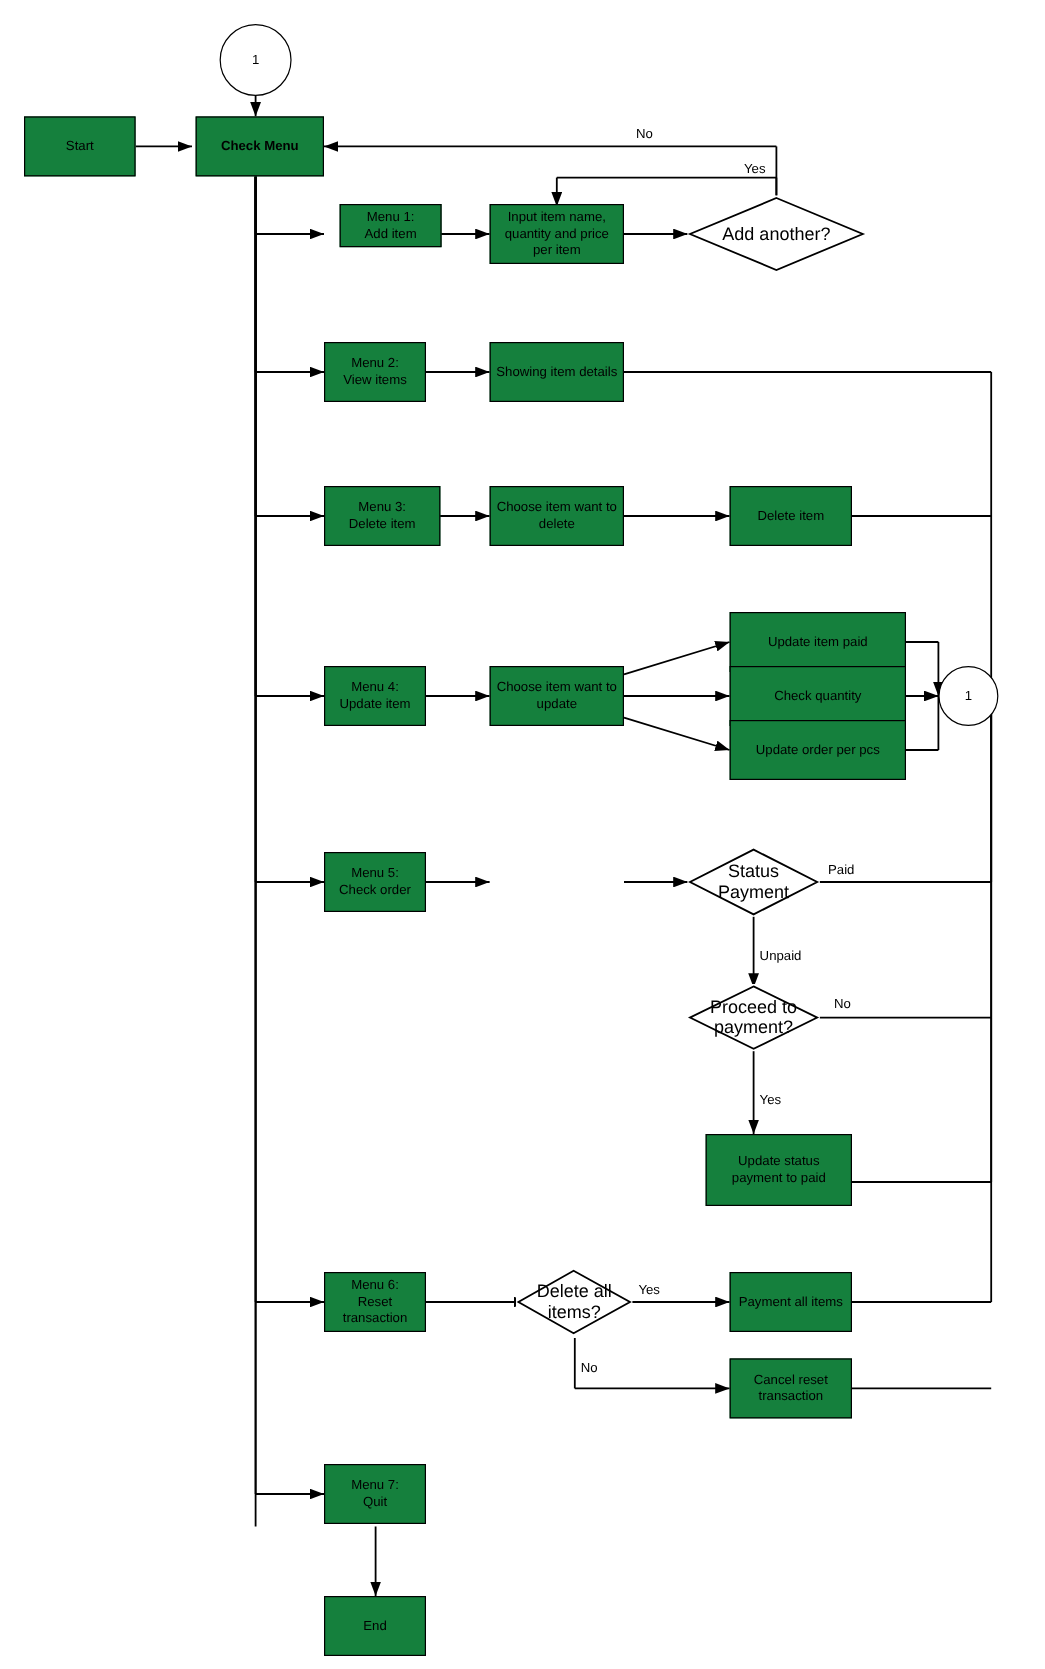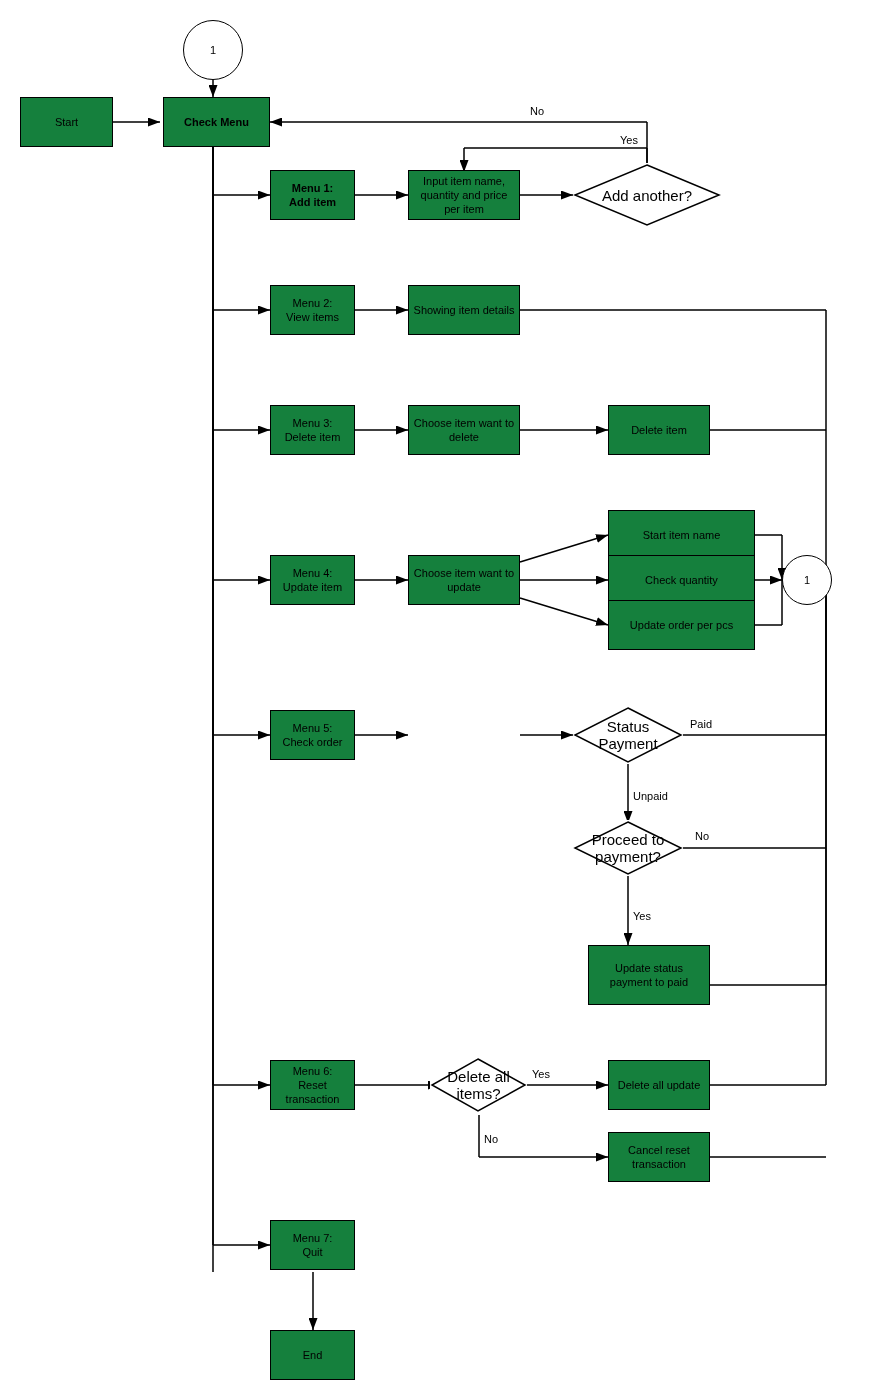--- a/index.html
+++ b/index.html
@@ -189,21 +189,21 @@
   </div>
 
   <div class="shape rect" style="left:20px; top:97px; width:93px; height:50px;">
     <span class="label">Start</span>
   </div>
 
   <div class="shape rect" style="left:163px; top:97px; width:107px; height:50px; font-weight:bold;">
     <span class="label" style="font-weight:bold;">Check Menu</span>
   </div>
 
-  <div class="shape rect" style="left:270px; top:170px; width:85px; height:50px;font-weight:bold;">
+  <div class="shape rect" style="left:283px; top:170px; width:85px; height:36px;">
     <span class="label">Menu 1:<br>Add item</span>
   </div>
 
   <div class="shape rect" style="left:408px; top:170px; width:112px; height:50px;">
     <span class="label">Input item name,<br>quantity and price<br>per item</span>
   </div>
 
   <div class="shape diamond" style="left:573px; top:163px; width:148px; height:64px;">
     <svg width="148" height="64" viewBox="0 0 148 64" style="position:absolute;top:0;left:0;">
       <polygon points="74,2 146,32 74,62 2,32" fill="white" stroke="black" stroke-width="1.5"></polygon>
@@ -212,42 +212,42 @@
   </div>
 
   <div class="shape rect" style="left:270px; top:285px; width:85px; height:50px;">
     <span class="label">Menu 2:<br>View items</span>
   </div>
 
   <div class="shape rect" style="left:408px; top:285px; width:112px; height:50px;">
     <span class="label">Showing item details</span>
   </div>
 
-  <div class="shape rect" style="left:270px; top:405px; width:85px; height:50px;">
+  <div class="shape rect" style="left:270px; top:405px; width:97px; height:50px;">
     <span class="label">Menu 3:<br>Delete item</span>
   </div>
 
   <div class="shape rect" style="left:408px; top:405px; width:112px; height:50px;">
     <span class="label">Choose item want to<br>delete</span>
   </div>
 
   <div class="shape rect" style="left:608px; top:405px; width:102px; height:50px;">
     <span class="label">Delete item</span>
   </div>
 
   <div class="shape rect" style="left:270px; top:555px; width:85px; height:50px;">
     <span class="label">Menu 4:<br>Update item</span>
   </div>
 
   <div class="shape rect" style="left:408px; top:555px; width:112px; height:50px;">
     <span class="label">Choose item want to<br>update</span>
   </div>
 
   <div class="shape rect" style="left:608px; top:510px; width:147px; height:50px;">
-    <span class="label">Start item name</span>
+    <span class="label">Update item paid</span>
   </div>
 
   <div class="shape rect" style="left:608px; top:555px; width:147px; height:50px;">
     <span class="label">Check quantity</span>
   </div>
 
   <div class="shape rect" style="left:608px; top:600px; width:147px; height:50px;">
     <span class="label">Update order per pcs</span>
   </div>
 
@@ -283,21 +283,21 @@
   </div>
 
   <div class="shape diamond" style="left:430px; top:1057px; width:97px; height:56px;">
     <svg width="97" height="56" viewBox="0 0 97 56" style="position:absolute;top:0;left:0;">
       <polygon points="48,2 95,28 48,54 2,28" fill="white" stroke="black" stroke-width="1.5"></polygon>
     </svg>
     <span class="diamond-text" style="position:relative;z-index:1;">Delete all<br>items?</span>
   </div>
 
   <div class="shape rect" style="left:608px; top:1060px; width:102px; height:50px;">
-    <span class="label">Delete all update</span>
+    <span class="label">Payment all items</span>
   </div>
 
   <div class="shape rect" style="left:608px; top:1132px; width:102px; height:50px;">
     <span class="label">Cancel reset<br>transaction</span>
   </div>
 
   <div class="shape rect" style="left:270px; top:1220px; width:85px; height:50px;">
     <span class="label">Menu 7:<br>Quit</span>
   </div>
 

